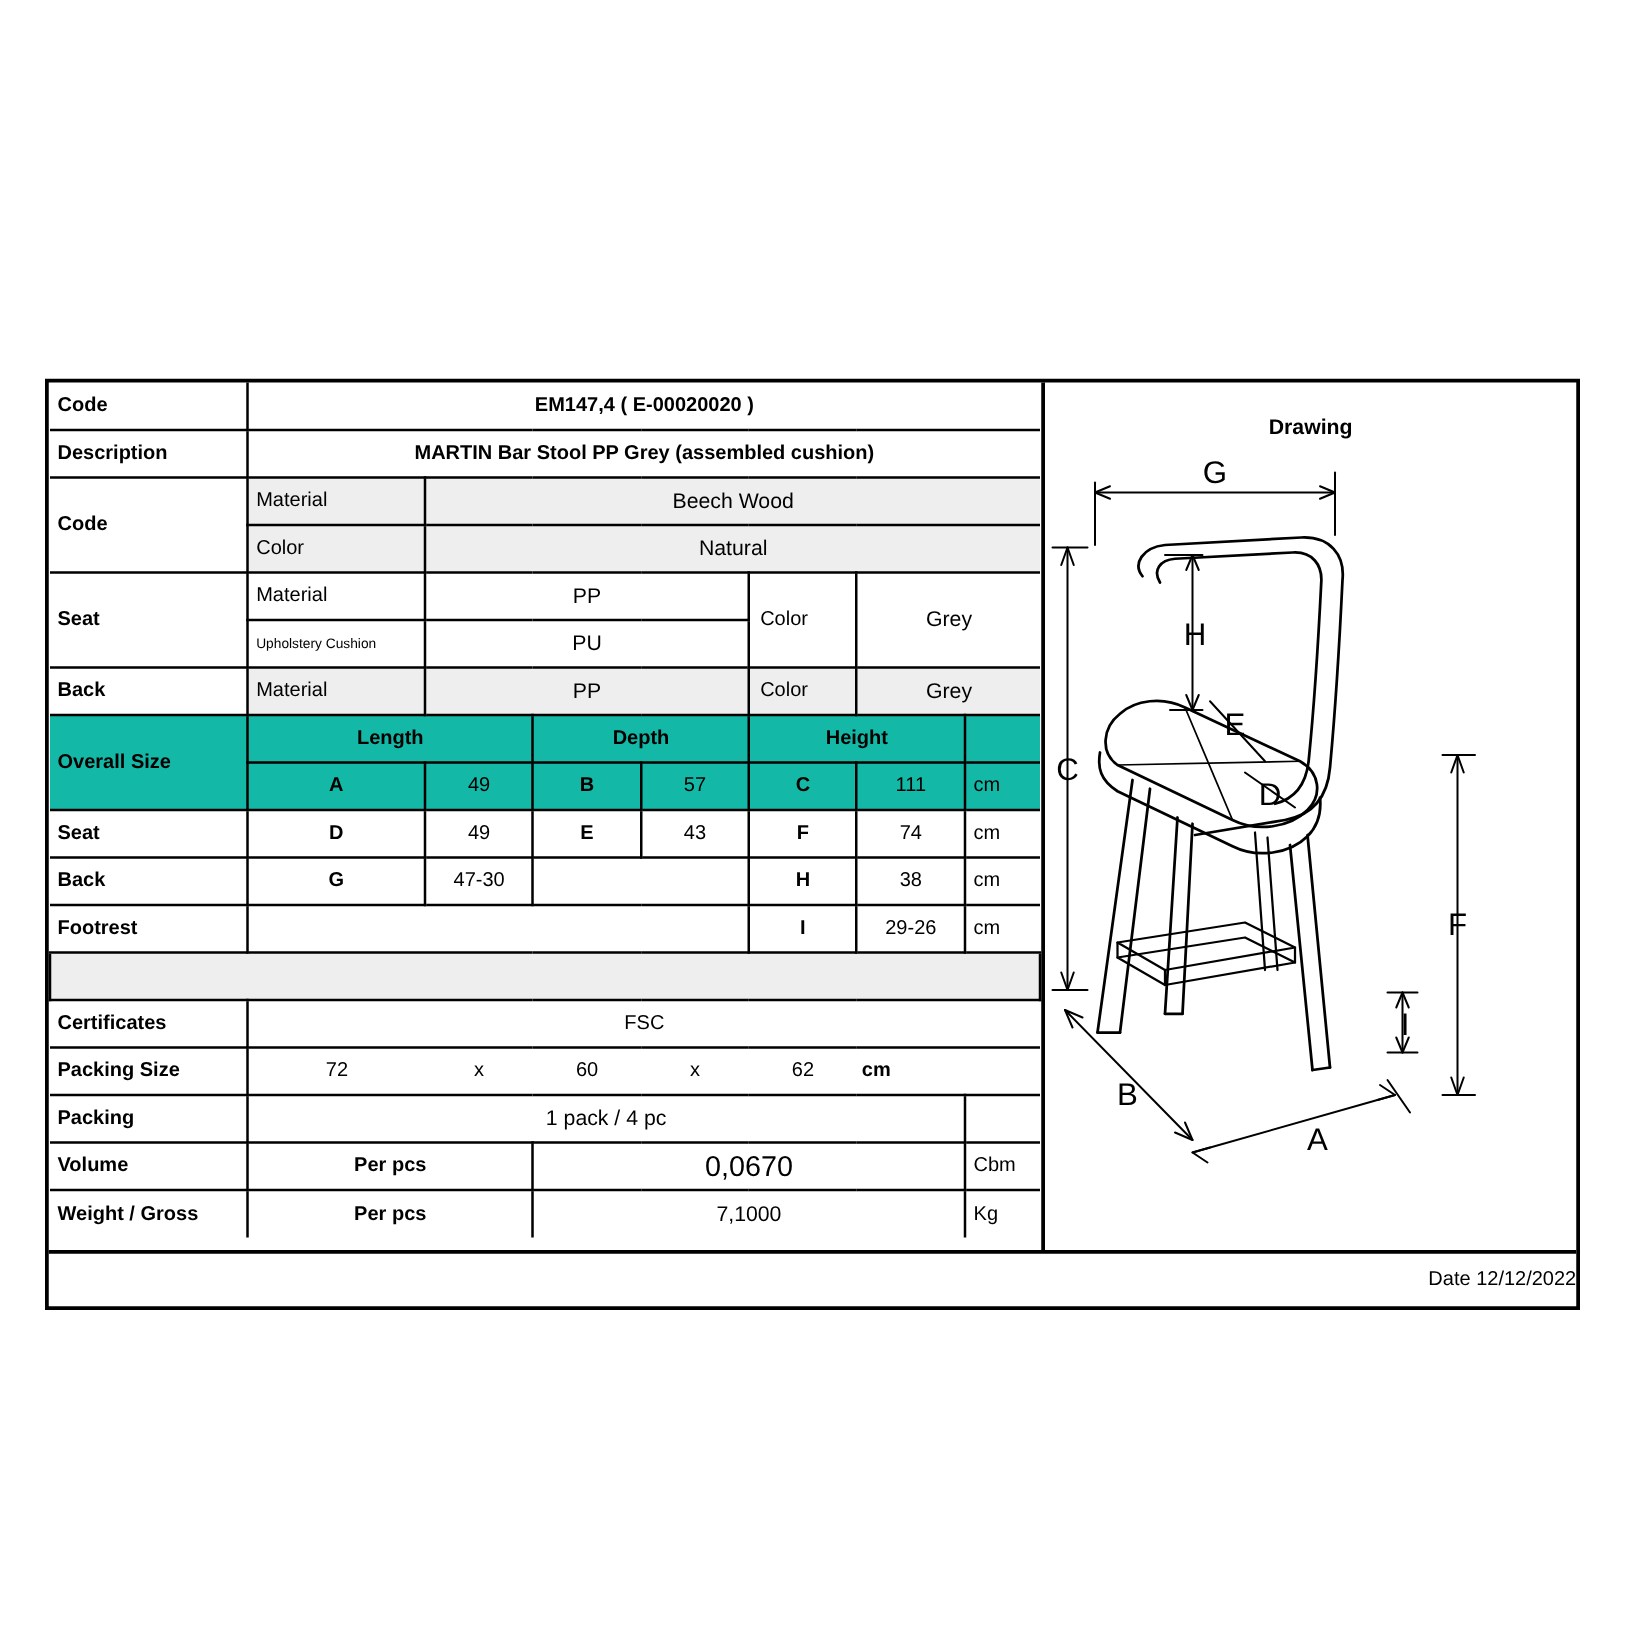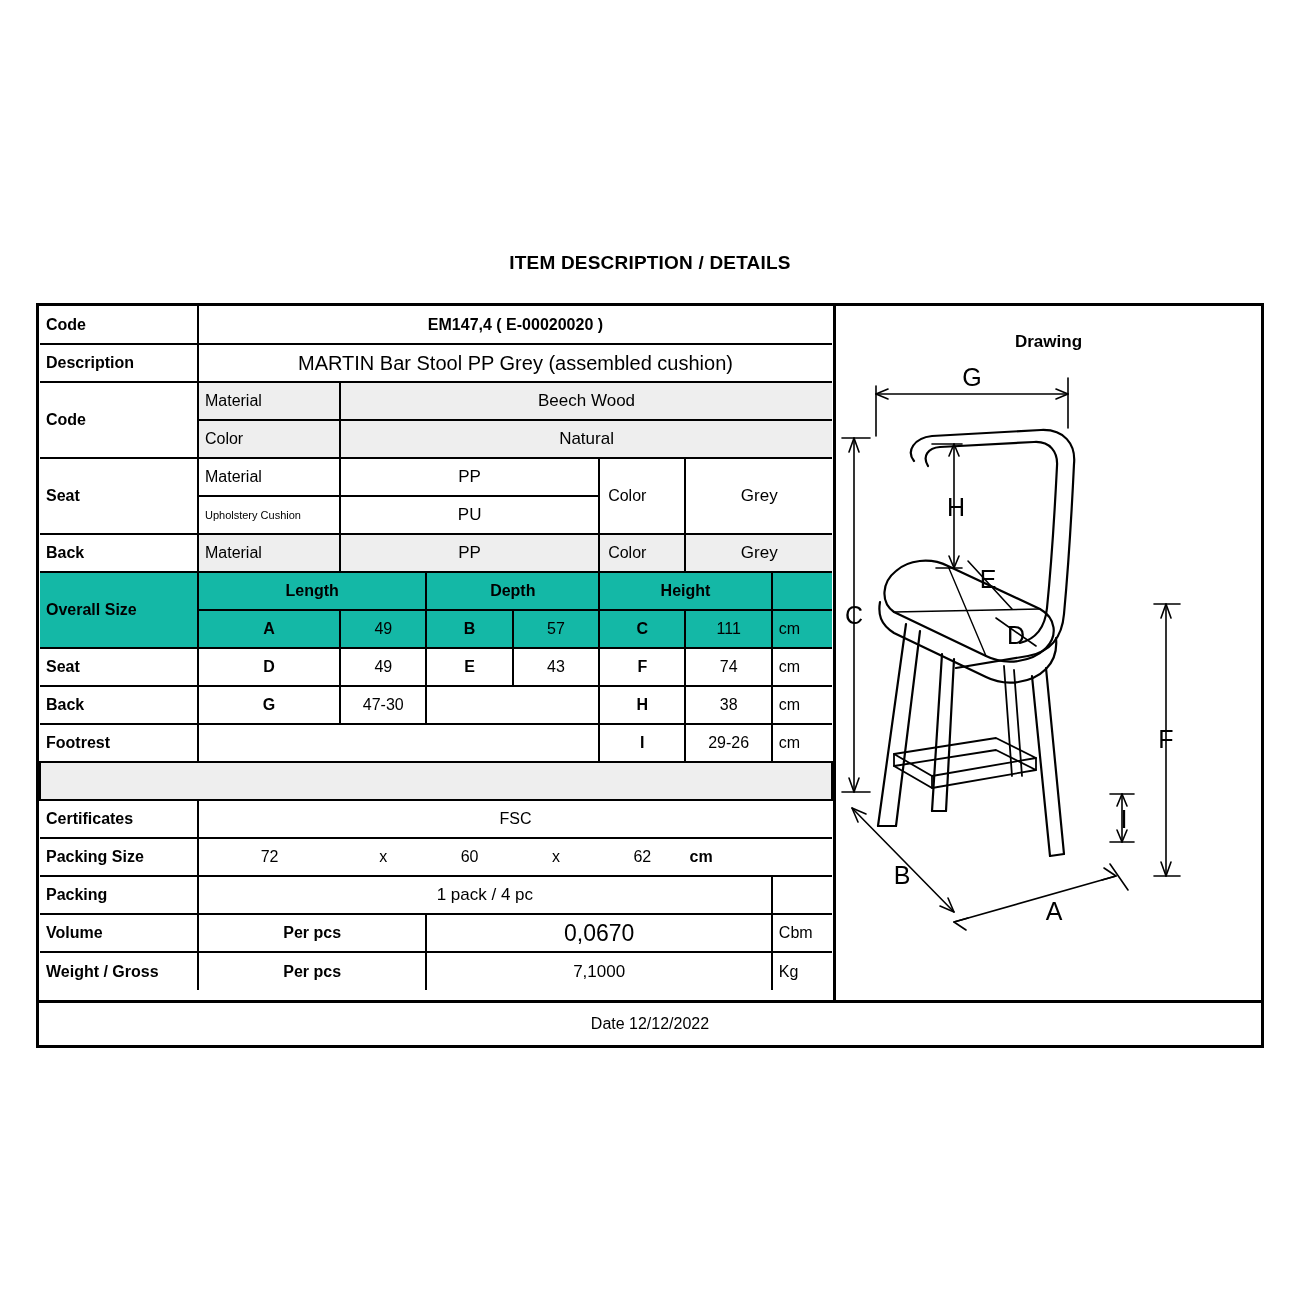--- a/index.html
+++ b/index.html
@@ -93,39 +93,38 @@
   .spacer-row td {
     height: 30px;
     border-left: none;
     border-right: none;
   }
   .footer {
     height: 42px;
     border-top: 3px solid #000;
     display: flex;
     align-items: center;
-    justify-content: center;
+    justify-content: flex-end;
     font-size: 16px;
     flex: 0 0 auto;
   }
   .drawing-wrap {
     position: absolute;
     left: 0;
     top: 50px;
     width: 100%;
     height: 640px;
   }
   svg { display: block; }
 </style>
 </head>
 <body>
 
 <div class="sheet">
 
-  <div class="title">ITEM DESCRIPTION / DETAILS</div>
 
   <div class="frame">
     <div class="body-row">
 
       <div class="left-col">
         <table class="t">
           <colgroup>
             <col style="width:150px">
             <col style="width:135px">
             <col style="width:82px">
@@ -137,21 +136,21 @@
           </colgroup>
 
           <tbody>
               <tr>
             <td class="lbl" style="border-top:none;border-left:none;">Code</td>
             <td class="code-val" colspan="7" style="border-top:none;border-right:none;">EM147,4 ( E-00020020 )</td>
           </tr>
 
           <tr>
             <td class="lbl" style="border-left:none;">Description</td>
-            <td class="c" colspan="7" style="border-right:none;font-size:20px;">MARTIN Bar Stool PP Grey (assembled cushion)</td>
+            <td class="c" colspan="7" style="border-right:none;font-size:16px;font-weight:bold;">MARTIN Bar Stool PP Grey (assembled cushion)</td>
           </tr>
 
           <tr>
             <td class="lbl" rowspan="2" style="border-left:none;">Code</td>
             <td class="grey">Material</td>
             <td class="c grey" colspan="6" style="border-right:none;font-size:17px;">Beech Wood</td>
           </tr>
           <tr>
             <td class="grey">Color</td>
             <td class="c grey" colspan="6" style="border-right:none;font-size:17px;">Natural</td>

